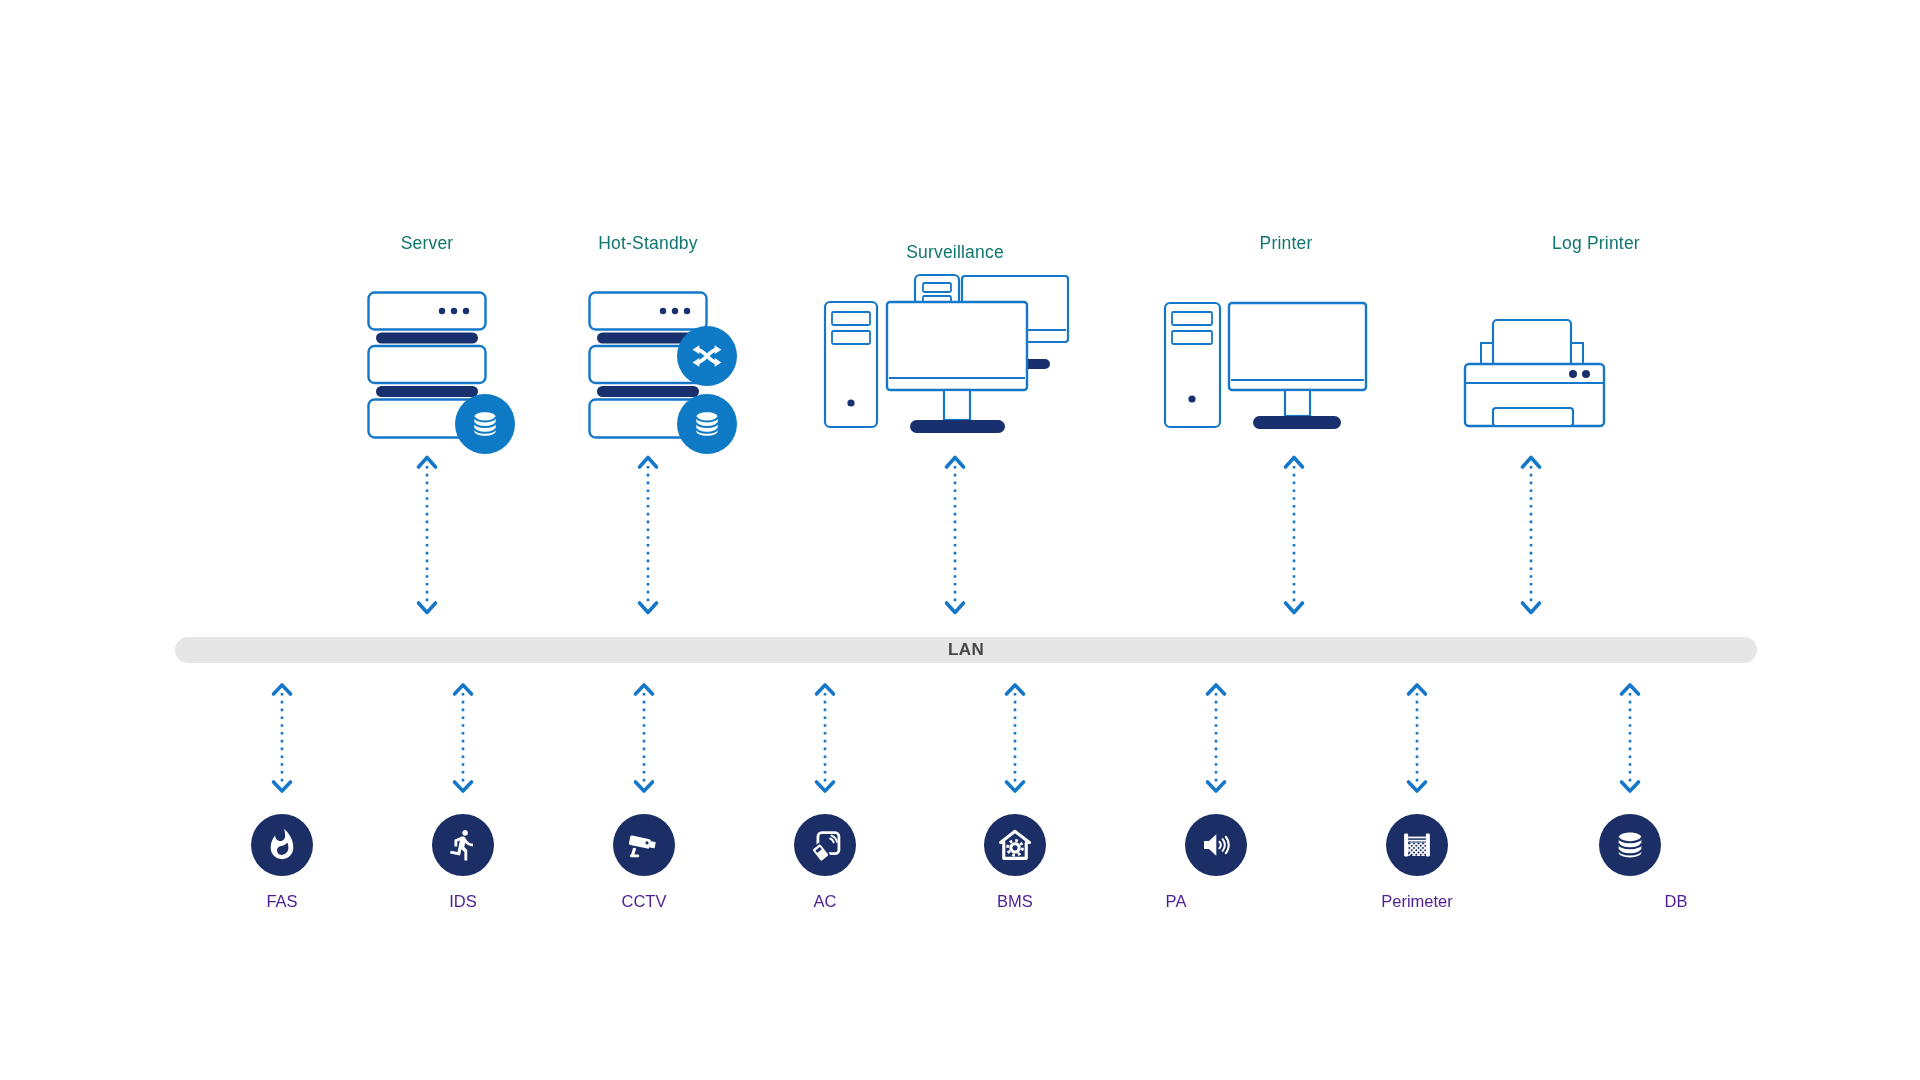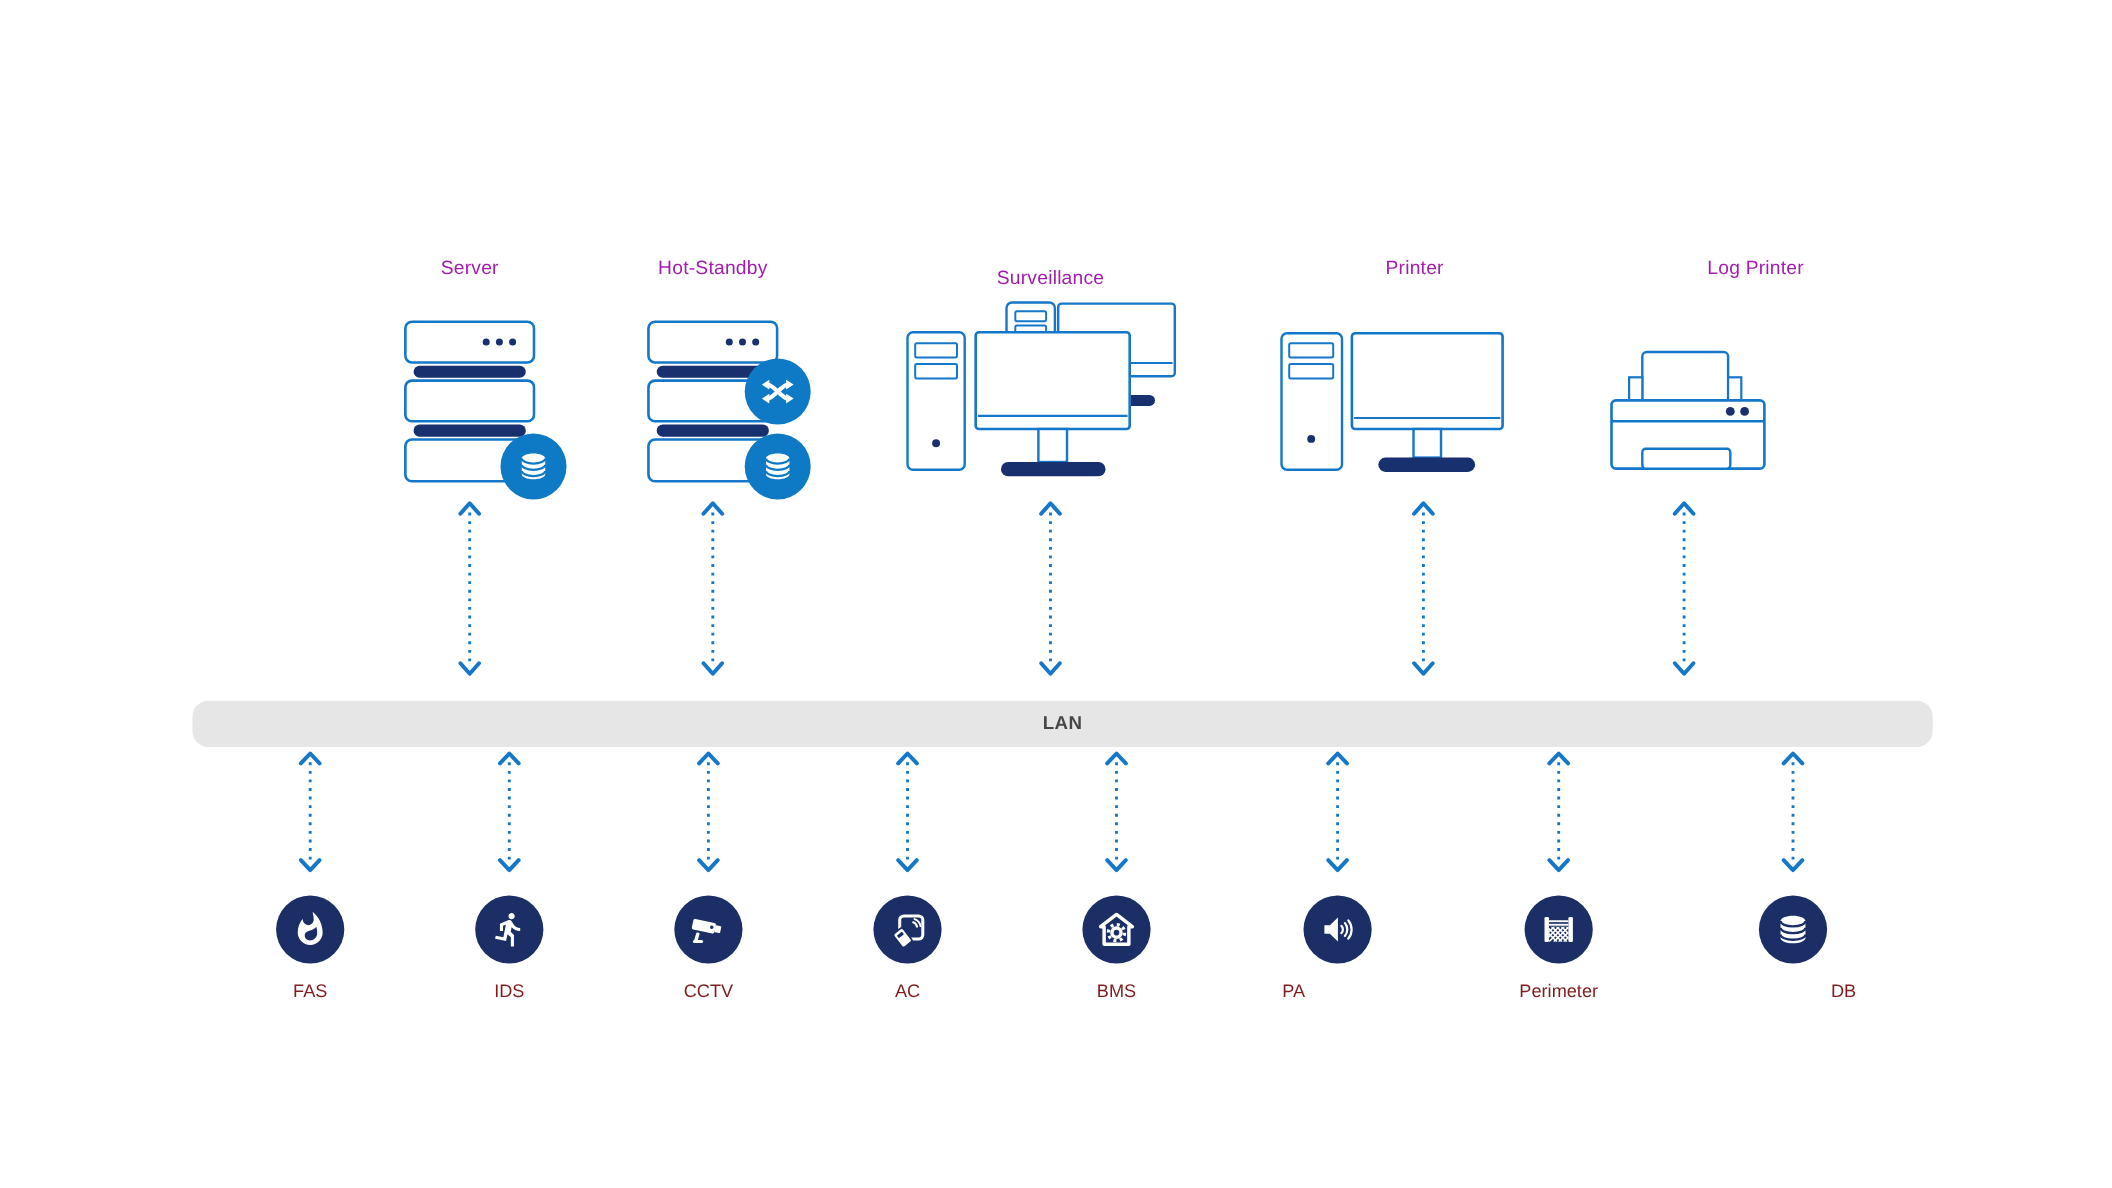--- a/index.html
+++ b/index.html
@@ -1,22 +1,22 @@
 <!DOCTYPE html>
 <html><head>
 <meta charset="utf-8">
 <style>
   html,body{margin:0;padding:0;background:#ffffff;}
   #canvas{position:relative;width:1920px;height:1080px;background:#ffffff;overflow:hidden;
           font-family:"Liberation Sans",sans-serif;}
-  .top-label{position:absolute;transform:translateX(-50%);font-size:17.5px;color:#a21caf;
+  .top-label{position:absolute;transform:translateX(-50%);font-size:17.5px;color:#0f766e;
              letter-spacing:.2px;white-space:nowrap;}
-  .bottom-label{position:absolute;transform:translateX(-50%);font-size:16.5px;color:#7f1d1d;
+  .bottom-label{position:absolute;transform:translateX(-50%);font-size:16.5px;color:#4c1d95;
                 white-space:nowrap;}
-  .lan-bar{position:absolute;left:175px;top:637px;width:1582px;height:42px;background:#E6E6E6;
+  .lan-bar{position:absolute;left:175px;top:637px;width:1582px;height:26px;background:#E6E6E6;
            border-radius:14.5px;display:flex;align-items:center;justify-content:center;}
   .lan-text{font-size:17px;font-weight:bold;color:#474747;letter-spacing:.4px;}
   .bcircle{position:absolute;width:62px;height:62px;border-radius:50%;background:#1B2F66;
            color:#1B2F66;display:flex;align-items:center;justify-content:center;}
   .badge{position:absolute;width:60px;height:60px;border-radius:50%;background:#0E79C4;
          color:#0E79C4;display:flex;align-items:center;justify-content:center;z-index:3;}
   .arrow{position:absolute;}
   .node-icon{position:absolute;z-index:1;}
   .defs-holder{position:absolute;width:0;height:0;overflow:hidden;}
 </style>

